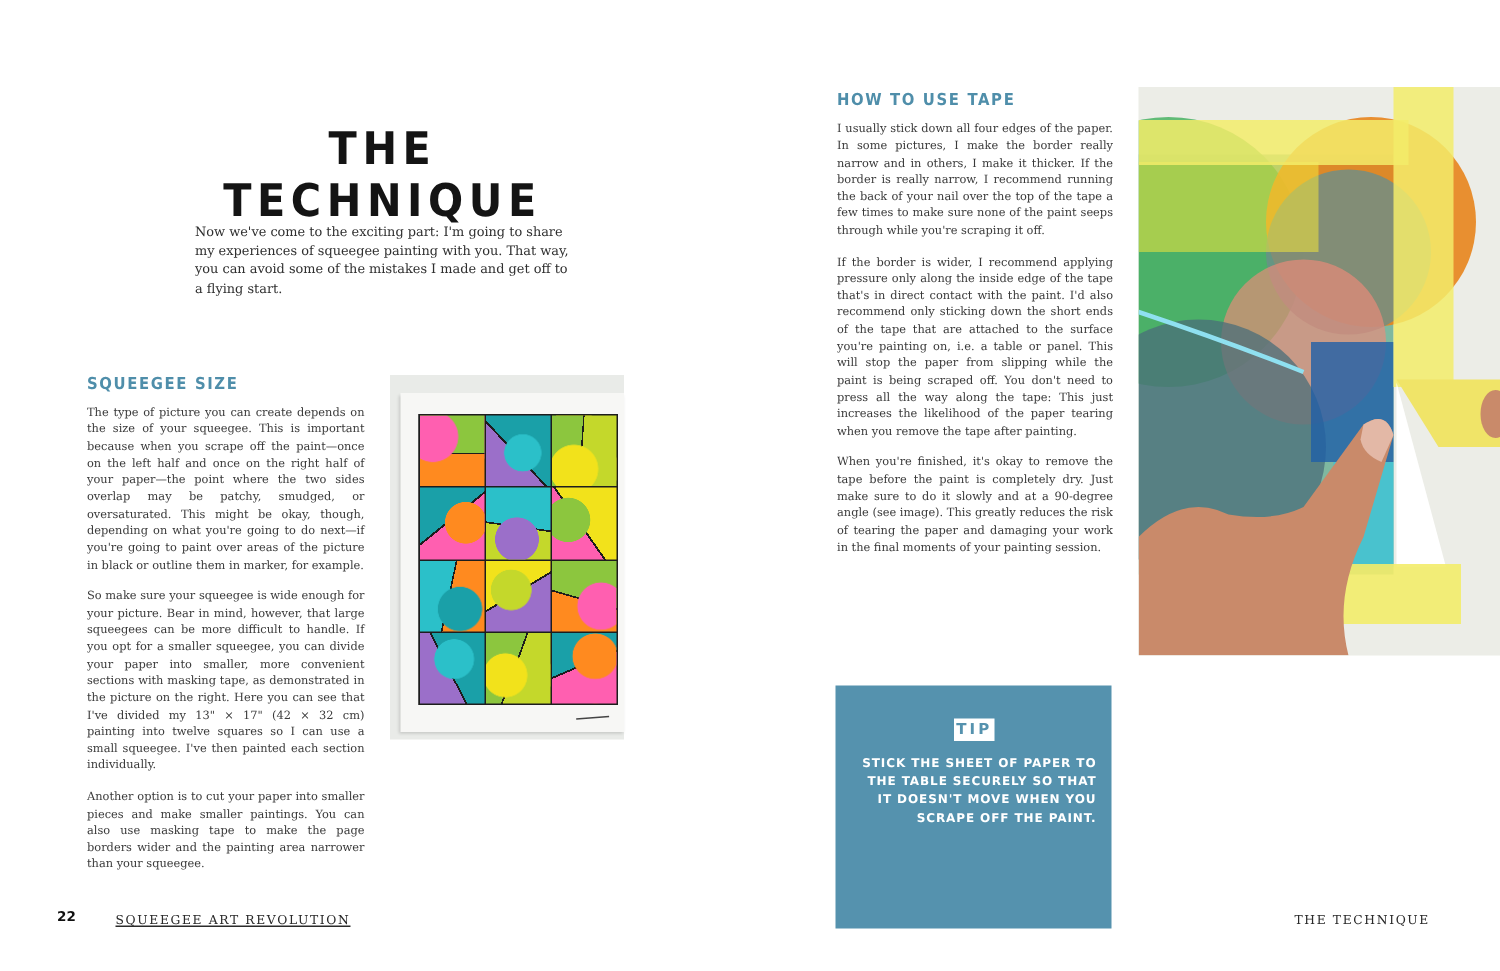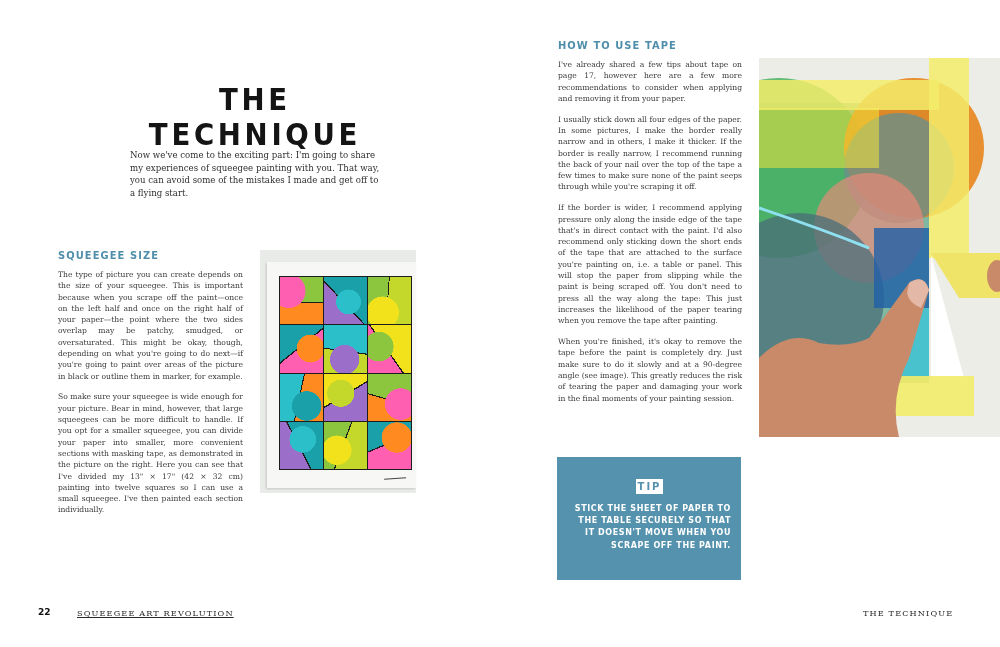--- a/index.html
+++ b/index.html
@@ -23,21 +23,21 @@
     .heading {
       font-family: "DejaVu Sans", sans-serif; font-weight: bold;
       color: #4f8eaa; font-size: 11px; letter-spacing: 1.2px;
       transform: scaleX(0.9); transform-origin: left center;
     }
     .para {
       font-size: 7.6px; line-height: 11.3px; color: #3a3a3a;
       text-align: justify; margin: 0 0 9.5px 0;
     }
     .col-left { left: 58px; top: 249px; width: 185px; }
-    .col-right { left: 558px; top: 39px; width: 184px; }
+    .col-right { left: 558px; top: 60px; width: 184px; }
     .col-left .heading, .col-right .heading { margin-bottom: 7px; }
 
     .photo-grid {
       left: 260px; top: 250px; width: 156px; height: 243px;
       background: #e9ebe8;
     }
     .photo-grid .paper {
       position: absolute; left: 7px; top: 12px; width: 149px; height: 226px;
       background: #f7f7f5;
       box-shadow: -1px 1px 2px rgba(0,0,0,0.15);
@@ -52,21 +52,21 @@
       position: absolute; right: 10px; bottom: 9px; width: 22px; height: 3px;
       border-bottom: 1px solid #444; transform: rotate(-4deg);
     }
 
     .photo-tape {
       left: 759px; top: 58px; width: 241px; height: 379px;
       overflow: hidden; background: #eeefe9;
     }
 
     .tip-box {
-      left: 557px; top: 457px; width: 184px; height: 123px;
+      left: 557px; top: 457px; width: 184px; height: 162px;
       background: #5592ae;
     }
     .tip-label {
       position: absolute; left: 79px; top: 22px; width: 27px; height: 15px;
       background: #ffffff; color: #5592ae;
       font-family: "DejaVu Sans", sans-serif; font-weight: bold; font-size: 10px;
       letter-spacing: 2px; text-align: center; line-height: 15px;
     }
     .tip-text {
       position: absolute; left: 10px; top: 46px; width: 164px; text-align: right;
@@ -87,20 +87,21 @@
 </head>
 <body>
 
 <div class="abs title">THE TECHNIQUE</div>
 <div class="abs intro">Now we've come to the exciting part: I'm going to share my experiences of squeegee painting with you. That way, you can avoid some of the mistakes I made and get off to a flying start.</div>
 
 <div class="abs col-left">
   <div class="heading">SQUEEGEE SIZE</div>
   <p class="para">The type of picture you can create depends on the size of your squeegee. This is important because when you scrape off the paint—once on the left half and once on the right half of your paper—the point where the two sides overlap may be patchy, smudged, or oversaturated. This might be okay, though, depending on what you're going to do next—if you're going to paint over areas of the picture in black or outline them in marker, for example.</p>
   <p class="para">So make sure your squeegee is wide enough for your picture. Bear in mind, however, that large squeegees can be more difficult to handle. If you opt for a smaller squeegee, you can divide your paper into smaller, more convenient sections with masking tape, as demonstrated in the picture on the right. Here you can see that I've divided my 13" × 17" (42 × 32 cm) painting into twelve squares so I can use a small squeegee. I've then painted each section individually.</p>
+  <p class="para">Another option is to cut your paper into smaller pieces and make smaller paintings. You can also use masking tape to make the page borders wider and the painting area narrower than your squeegee.</p>
 </div>
 
 <div class="abs photo-grid">
   <div class="paper">
     <div class="art" id="grid-art">
         <div class="cell" style="background: radial-gradient(circle at 20% 30%, rgb(255, 95, 176) 0px, rgb(255, 95, 176) 35%, transparent 36%), linear-gradient(0deg, rgb(255, 138, 31) 0px, rgb(255, 138, 31) 45%, rgb(29, 29, 29) 45%, rgb(29, 29, 29) 47%, rgb(140, 198, 62) 47%, rgb(140, 198, 62) 100%);"></div>
         <div class="cell" style="background: radial-gradient(circle at 57% 53%, rgb(43, 192, 201) 0px, rgb(43, 192, 201) 35%, transparent 36%), linear-gradient(47deg, rgb(155, 111, 201) 0px, rgb(155, 111, 201) 45%, rgb(29, 29, 29) 45%, rgb(29, 29, 29) 47%, rgb(26, 160, 168) 47%, rgb(26, 160, 168) 100%);"></div>
         <div class="cell" style="background: radial-gradient(circle at 34% 76%, rgb(242, 226, 27) 0px, rgb(242, 226, 27) 35%, transparent 36%), linear-gradient(94deg, rgb(140, 198, 62) 0px, rgb(140, 198, 62) 45%, rgb(29, 29, 29) 45%, rgb(29, 29, 29) 47%, rgb(196, 216, 43) 47%, rgb(196, 216, 43) 100%);"></div>
         <div class="cell" style="background: radial-gradient(circle at 71% 49%, rgb(255, 138, 31) 0px, rgb(255, 138, 31) 35%, transparent 36%), linear-gradient(141deg, rgb(26, 160, 168) 0px, rgb(26, 160, 168) 45%, rgb(29, 29, 29) 45%, rgb(29, 29, 29) 47%, rgb(255, 95, 176) 47%, rgb(255, 95, 176) 100%);"></div>
         <div class="cell" style="background: radial-gradient(circle at 48% 72%, rgb(155, 111, 201) 0px, rgb(155, 111, 201) 35%, transparent 36%), linear-gradient(8deg, rgb(196, 216, 43) 0px, rgb(196, 216, 43) 45%, rgb(29, 29, 29) 45%, rgb(29, 29, 29) 47%, rgb(43, 192, 201) 47%, rgb(43, 192, 201) 100%);"></div>
@@ -114,21 +115,20 @@
       </div>
     <div class="sig"></div>
   </div>
 </div>
 
 <div class="abs pagenum" style="left:38px;text-align:right;">22</div>
 <div class="abs footer" style="left:77px;text-decoration:underline;">SQUEEGEE ART REVOLUTION</div>
 
 <div class="abs col-right">
   <div class="heading">HOW TO USE TAPE</div>
-  <p class="para">I've already shared a few tips about tape on page 17, however here are a few more recommendations to consider when applying and removing it from your paper.</p>
   <p class="para">I usually stick down all four edges of the paper. In some pictures, I make the border really narrow and in others, I make it thicker. If the border is really narrow, I recommend running the back of your nail over the top of the tape a few times to make sure none of the paint seeps through while you're scraping it off.</p>
   <p class="para">If the border is wider, I recommend applying pressure only along the inside edge of the tape that's in direct contact with the paint. I'd also recommend only sticking down the short ends of the tape that are attached to the surface you're painting on, i.e. a table or panel. This will stop the paper from slipping while the paint is being scraped off. You don't need to press all the way along the tape: This just increases the likelihood of the paper tearing when you remove the tape after painting.</p>
   <p class="para">When you're finished, it's okay to remove the tape before the paint is completely dry. Just make sure to do it slowly and at a 90-degree angle (see image). This greatly reduces the risk of tearing the paper and damaging your work in the final moments of your painting session.</p>
 </div>
 
 <div class="abs photo-tape">
   <svg width="241" height="379" viewBox="0 0 241 379">
     <rect x="0" y="0" width="241" height="379" fill="#ecede7"></rect>
 
     <rect x="0" y="45" width="170" height="280" fill="#7fb8a0"></rect>

